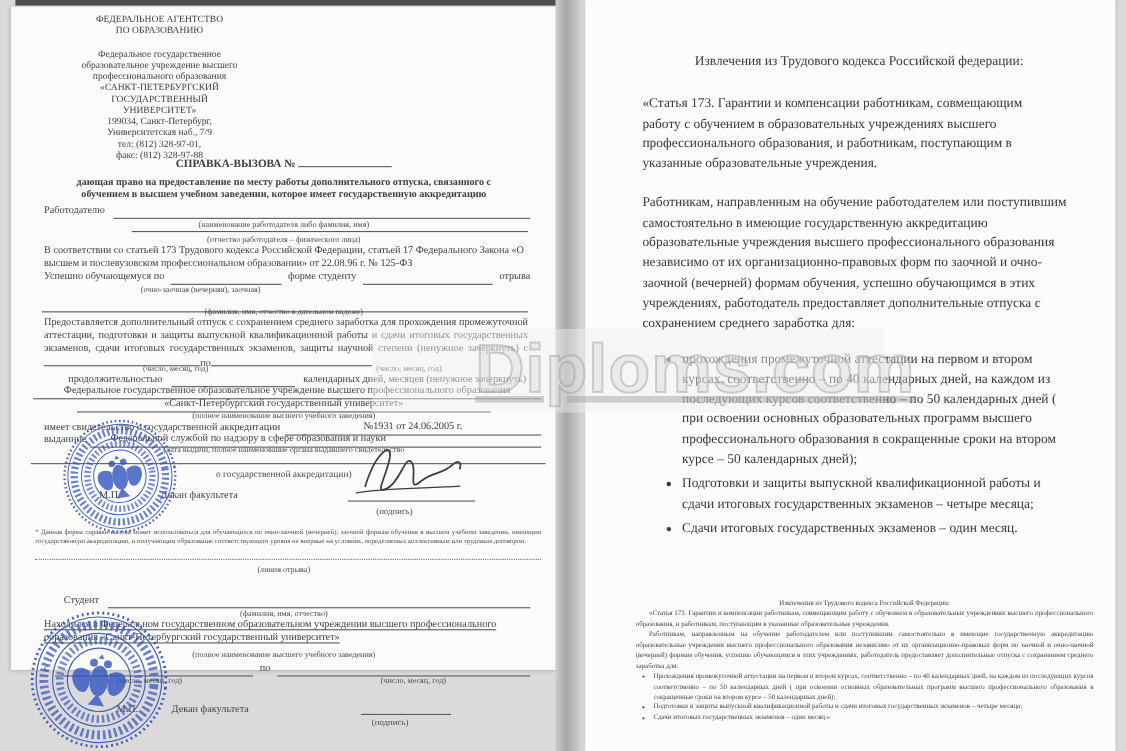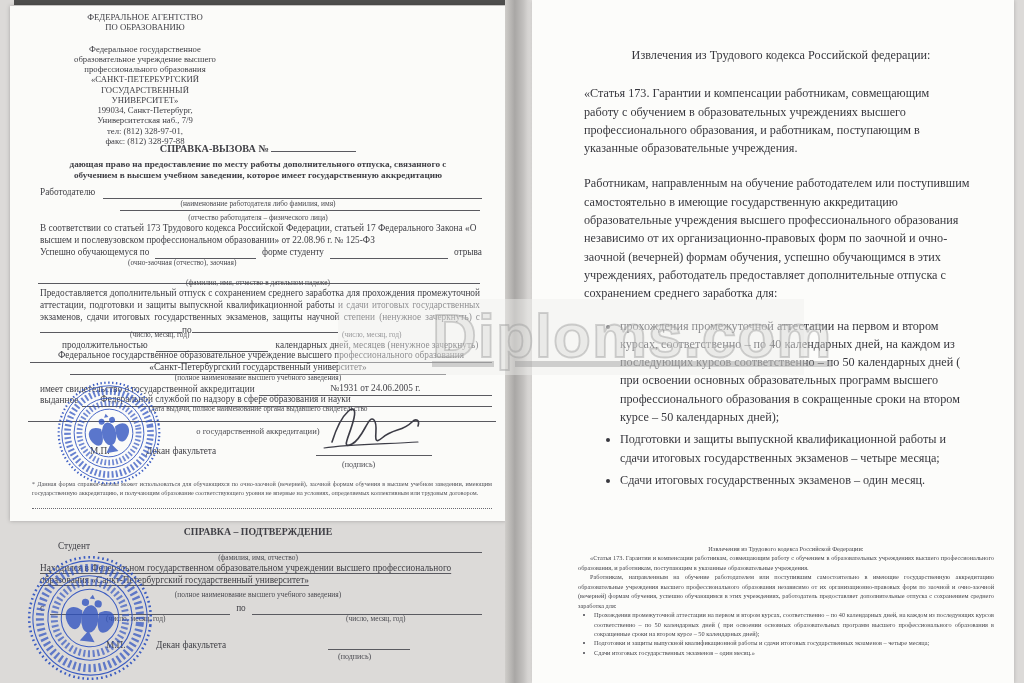--- a/index.html
+++ b/index.html
@@ -1,21 +1,21 @@
 <!DOCTYPE html>
 <html><head>
 <meta charset="utf-8">
 <style>
   * { margin:0; padding:0; box-sizing:border-box; }
   html,body { width:1024px; height:683px; overflow:hidden; }
   body { background:#dcdad8; font-family:"Liberation Serif", serif; color:#3e3e44; }
   .scan { position:relative; width:1024px; height:683px; background:#dcdad8; }
 
   
-  .page-left { position:absolute; left:10px; top:6px; width:496px; height:515px;
+  .page-left { position:absolute; left:10px; top:6px; width:496px; height:603px;
     background:#fbfbf9; box-shadow:0 0 4px rgba(0,0,0,.25); }
   .page-right { position:absolute; left:532px; top:0; width:482px; height:683px;
     background:#fcfcfa; box-shadow:0 0 4px rgba(0,0,0,.2); }
   .fold { position:absolute; left:505px; top:0; width:28px; height:683px;
     background:linear-gradient(90deg,#cfcdca 0%,#a9a7a5 35%,#c2c0be 65%,#eceae8 100%); }
   .top-edge { position:absolute; left:14px; top:0; width:492px; height:5px; background:#2b2b2b; opacity:.8; }
 
   
   .c { text-align:center; }
   .j { text-align:justify; }
@@ -100,21 +100,21 @@
 
     <div class="abs" style="left:30px; top:217px; right:26px;">В соответствии со статьей 173 Трудового кодекса Российской Федерации, статьей 17 Федерального Закона «О высшем и послевузовском профессиональном образовании» от 22.08.96 г. № 125-ФЗ</div>
 
     <div class="abs row" style="left:30px; top:241px; right:24px;">
       <span>Успешно обучающемуся по</span>
       <span class="bl grow" style="margin:0 6px"></span>
       <span>форме студенту</span>
       <span class="bl" style="width:118px; margin:0 6px"></span>
       <span>отрыва</span>
     </div>
-    <div class="abs cap" style="left:118px; top:252px;">(очно-заочная (отчество), заочная)</div>
+    <div class="abs cap" style="left:118px; top:252px;">(очно-заочная (вечерняя), заочная)</div>
 
     <div class="abs bl" style="left:28px; top:268px; width:442px;"></div>
     <div class="abs cap c" style="left:0; top:272px; width:100%;">(фамилия, имя, отчество в дательном падеже)</div>
 
     <div class="abs j" style="left:30px; top:282px; right:26px;">
       <span>Предоставляется дополнительный отпуск с сохранением среднего заработка для прохождения промежуточной аттестации, подготовки и защиты выпускной квалификационной работы и сдачи итоговых государственных экзаменов, сдачи итоговых государственных экзаменов, защиты научной степени (ненужное зачеркнуть) с</span><span class="bl" style="width:142px"></span><span>по</span><span class="bl" style="width:146px"></span>
     </div>
     <div class="abs cap" style="left:120px; top:324px;">(число, месяц, год)</div>
     <div class="abs cap" style="left:332px; top:324px;">(число, месяц, год)</div>
 
@@ -149,22 +149,22 @@
     <div class="abs bl" style="left:18px; top:404px; right:10px; height:12px;"></div>
     <div class="abs cap c" style="left:0; top:420px; width:100%; font-size:8.6px;">о государственной аккредитации)</div>
 
     <div class="abs" style="left:80px; top:440px;">М.П.</div>
     <div class="abs" style="left:136px; top:440px;">Декан факультета</div>
     <div class="abs bl" style="left:306px; top:440px; width:116px;"></div>
     <div class="abs cap" style="left:332px; top:454px; font-size:8px;">(подпись)</div>
 
     <div class="abs foot j" style="left:22px; top:474px; right:14px;">* Данная форма справки-вызова может использоваться для обучающихся по очно-заочной (вечерней), заочной формам обучения в высшем учебном заведении, имеющим государственную аккредитацию, и получающим образование соответствующего уровня не впервые на условиях, определяемых коллективным или трудовым договором.</div>
     <div class="abs tear" style="left:22px; top:502px; right:14px;"></div>
-
-    <div class="abs b c" style="left:0; top:520px; width:100%; font-size:9.8px;">СПРАВКА – ПОДТВЕРЖДЕНИЕ</div>
+    <div class="abs cap c" style="left:0; top:507px; width:100%;">(линия отрыва)</div>
+
 
     <div class="abs row" style="left:48px; top:535px; right:24px;">
       <span>Студент</span>
       <span class="bl grow" style="margin-left:8px"></span>
     </div>
     <div class="abs cap c" style="left:0; top:547px; width:100%;">(фамилия, имя, отчество)</div>
 
     <div class="abs uline" style="left:30px; top:557px; right:26px;">Находился в Федеральном государственном образовательном учреждении высшего профессионального образования «Санкт-Петербургский государственный университет»</div>
     <div class="abs cap c" style="left:0; top:584px; width:100%;">(полное наименование высшего учебного заведения)</div>
 

